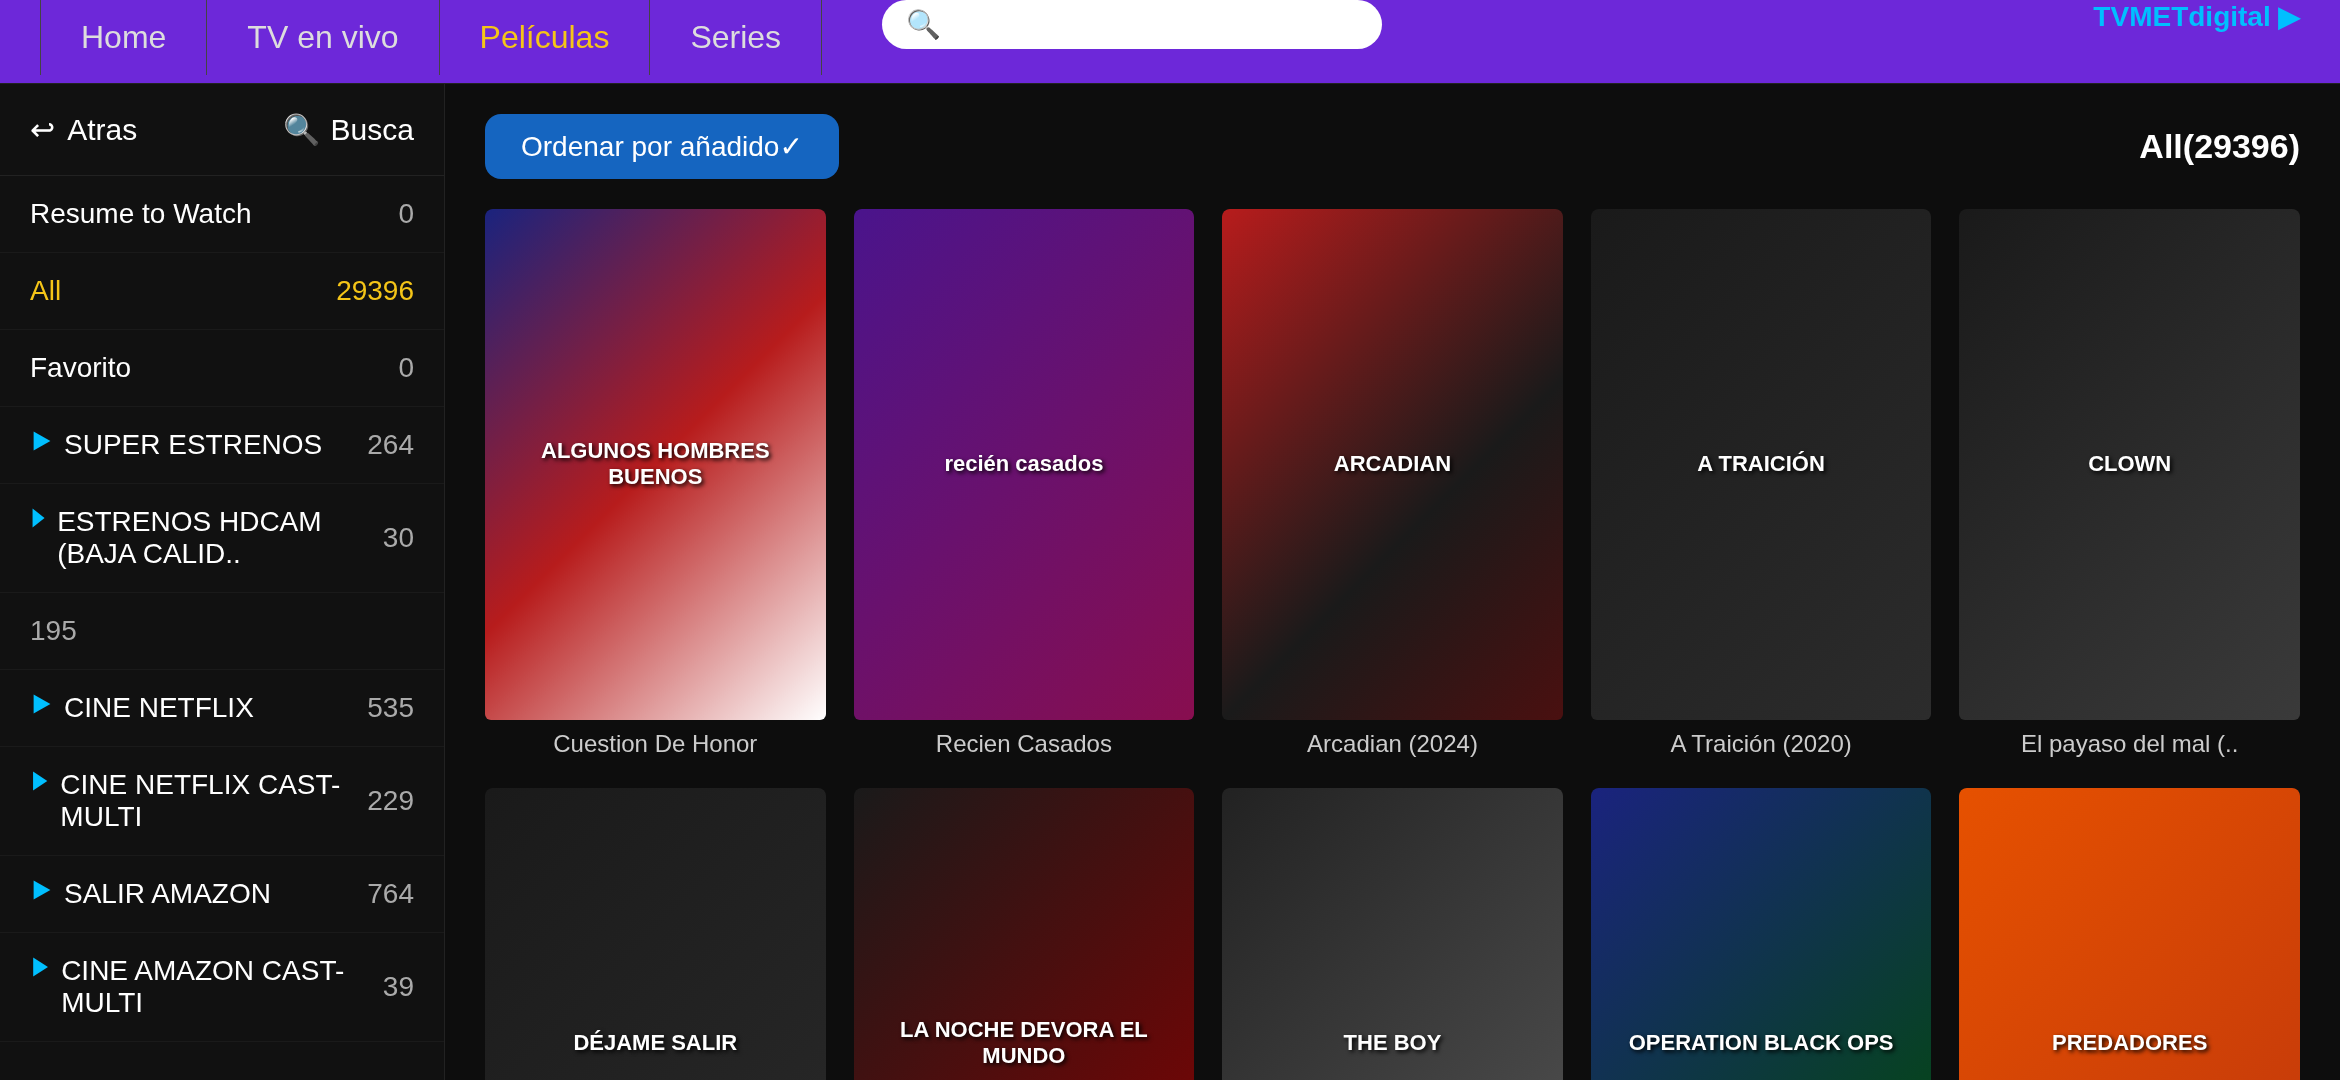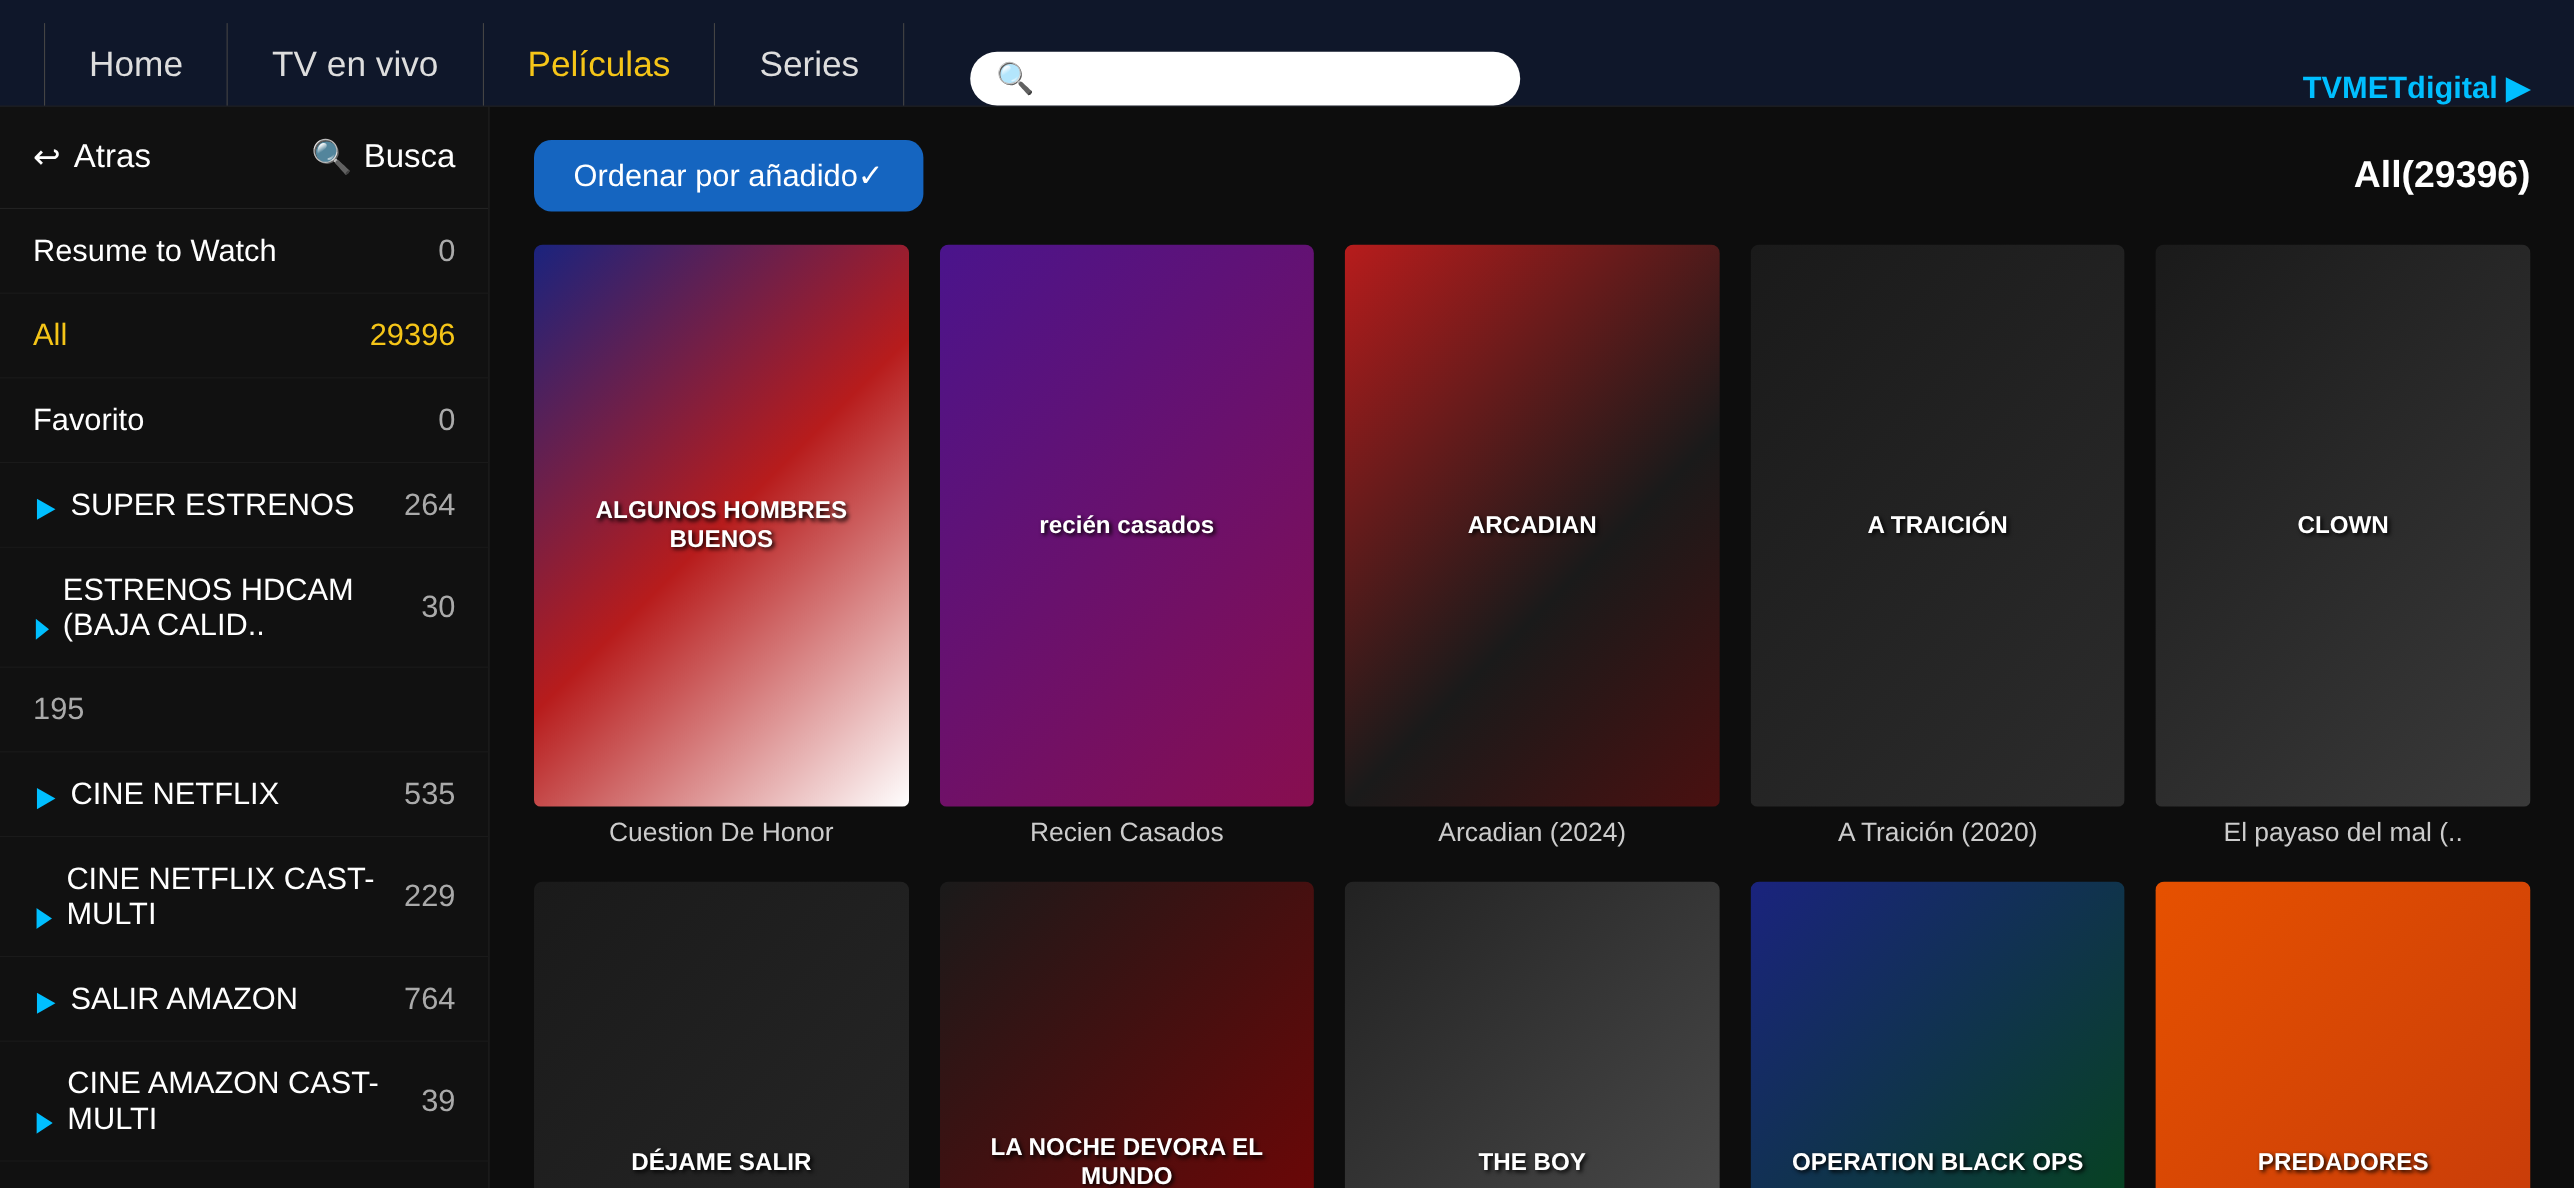--- a/index.html
+++ b/index.html
@@ -9,23 +9,23 @@
       font-family: Arial, sans-serif;
       width: 2340px;
       height: 1080px;
       overflow: hidden;
       position: relative;
     }
 
     
     .header {
       display: flex;
-      align-items: flex-end;
-      background: #0f172a;
-      height: 97px;
+      align-items: flex-start;
+      background: #6d28d9;
+      height: 84px;
       padding: 0 40px;
       gap: 0;
       border-bottom: 1px solid #222;
       position: relative;
       z-index: 10;
     }
     .header-nav {
       display: flex;
       align-items: center;
       gap: 0;
@@ -110,21 +110,21 @@
       display: flex;
       align-items: center;
       justify-content: space-between;
       padding: 22px 30px;
       border-bottom: 1px solid #1a1a1a;
       cursor: pointer;
       font-size: 28px;
     }
     .sidebar-item.active .item-label { color: #f5c518; }
     .sidebar-item.active .item-count { color: #f5c518; }
-    .item-label { display: flex; align-items: flex-end; gap: 10px; }
+    .item-label { display: flex; align-items: flex-start; gap: 10px; }
     .item-count { color: #aaa; font-size: 28px; }
     .play-icon-small {
       display: inline-block;
       width: 24px;
       height: 24px;
       background: #00bfff;
       clip-path: polygon(15% 10%, 85% 50%, 15% 90%);
     }
 
     

